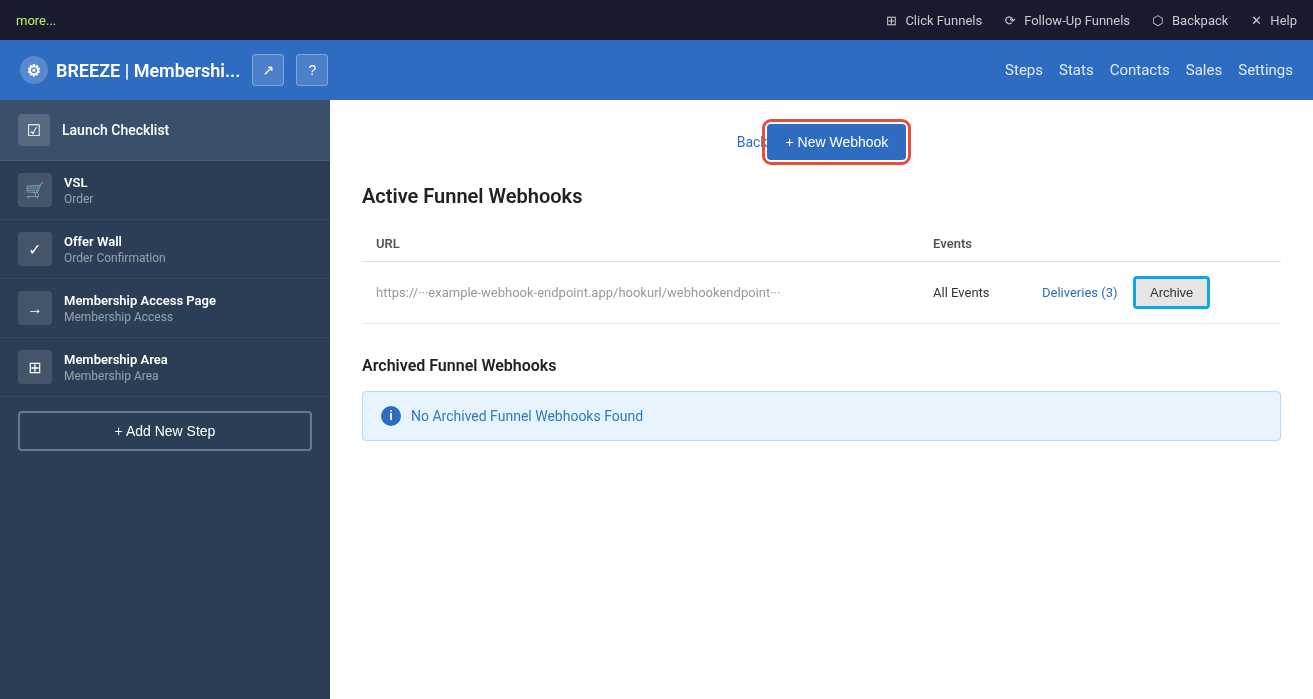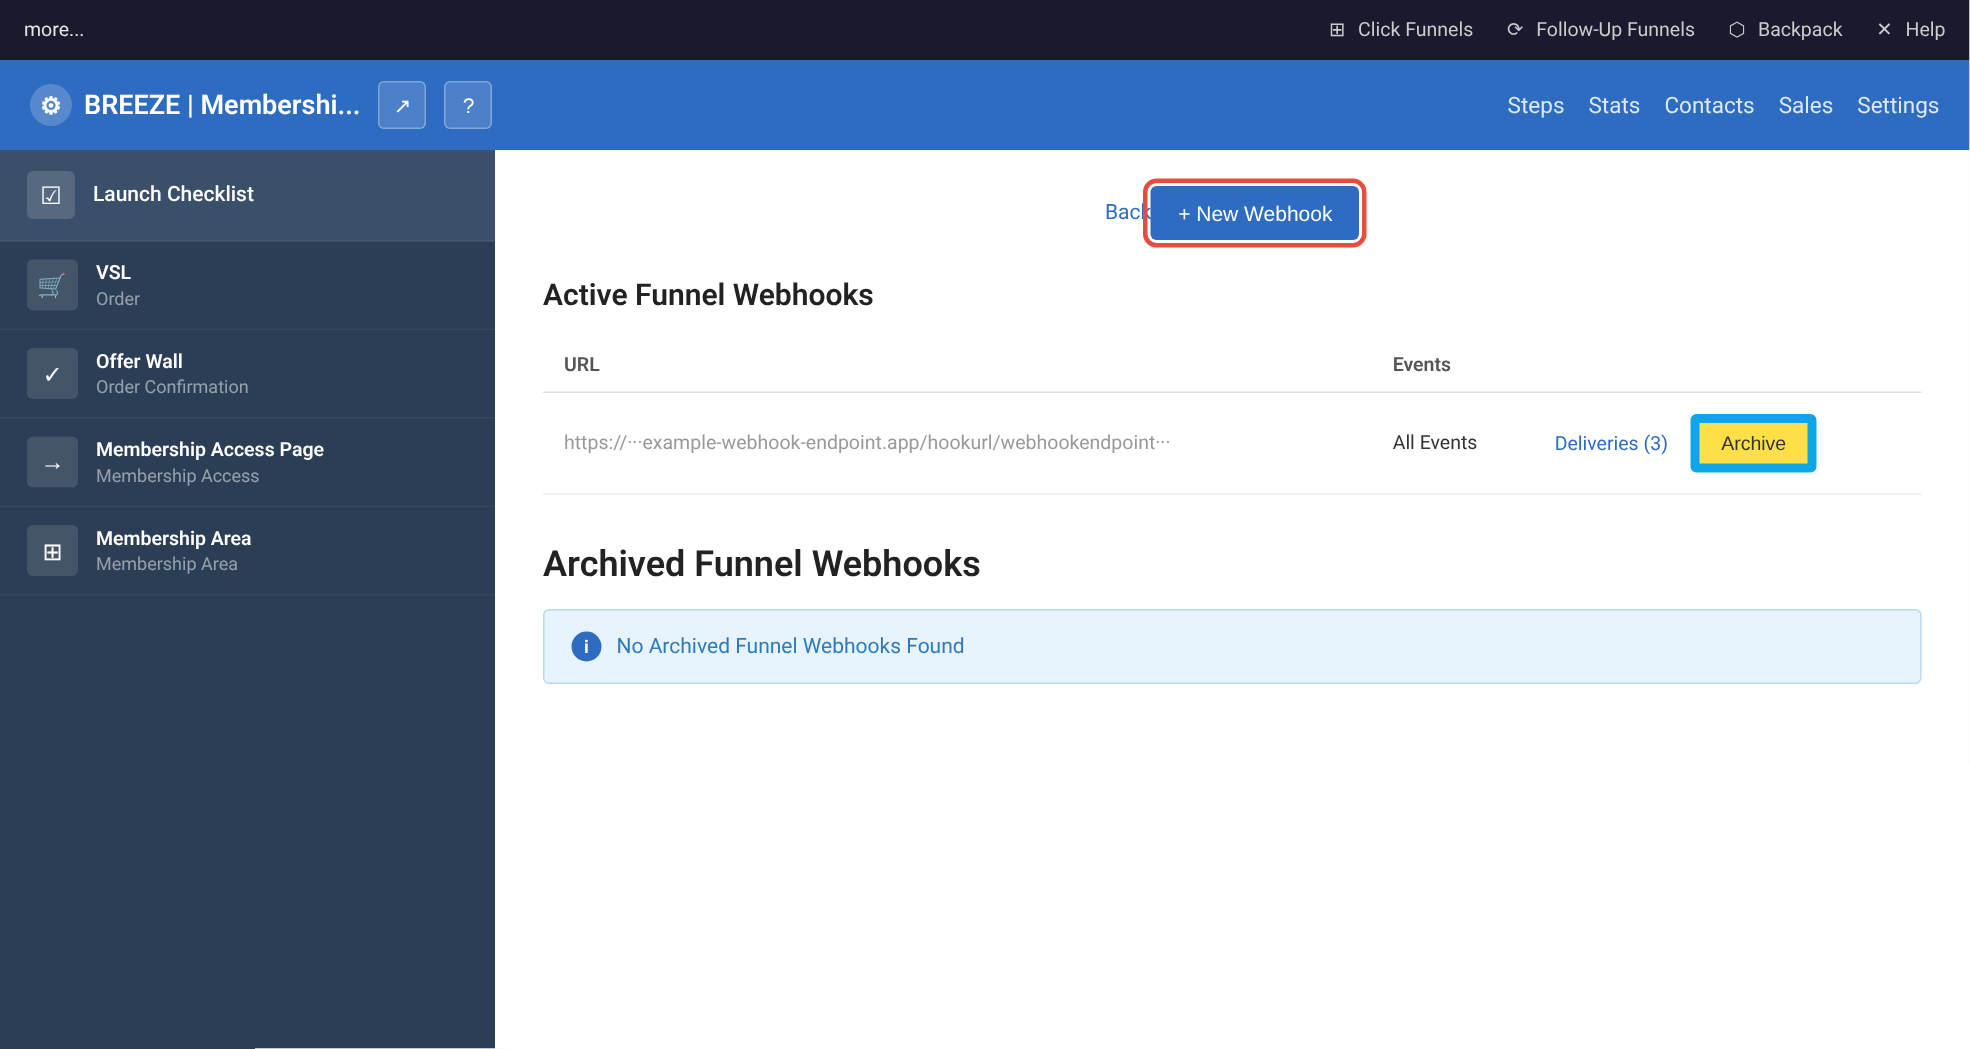--- a/index.html
+++ b/index.html
@@ -8,21 +8,21 @@
     
     .top-nav {
       background: #1a1a2e;
       height: 40px;
       display: flex;
       align-items: center;
       padding: 0 16px;
       gap: 24px;
     }
     .top-nav-more {
-      color: #e5e5e5;
+      color: #bef264;
       font-size: 13px;
     }
     .top-nav-right {
       margin-left: auto;
       display: flex;
       align-items: center;
       gap: 20px;
     }
     .top-nav-item {
       color: #ccc;
@@ -240,32 +240,32 @@
       font-size: 13px;
     }
     .deliveries-link {
       color: #2d6cc0;
       font-size: 13px;
       cursor: pointer;
       text-decoration: none;
       margin-right: 12px;
     }
     .archive-btn {
-      background: #fde047;
-      border: 6px solid #0ea5e9;
+      background: #e5e5e5;
+      border: 3px solid #0ea5e9;
       color: #333;
       padding: 6px 14px;
       border-radius: 4px;
       font-size: 13px;
       cursor: pointer;
       text-align: center;
     }
 
     .archived-section-title {
-      font-size: 24px;
+      font-size: 16px;
       font-weight: 600;
       color: #222;
       margin-bottom: 16px;
     }
 
     .no-archived-box {
       background: #e8f4fd;
       border: 1px solid #b8d9f5;
       border-radius: 4px;
       padding: 14px 18px;
@@ -359,20 +359,21 @@
     </div>
 
     <div class="step-item">
       <div class="step-icon">⊞</div>
       <div class="step-info">
         <div class="step-name">Membership Area</div>
         <div class="step-type">Membership Area</div>
       </div>
     </div>
 
+    <button class="add-step-btn">+ Add New Step</button>
   </div>
 
   <div class="content-area">
     <div class="content-header">
       <a class="back-link">Back</a>
       <button class="new-webhook-btn">+ New Webhook</button>
     </div>
 
     <h2 class="section-title">Active Funnel Webhooks</h2>
 

